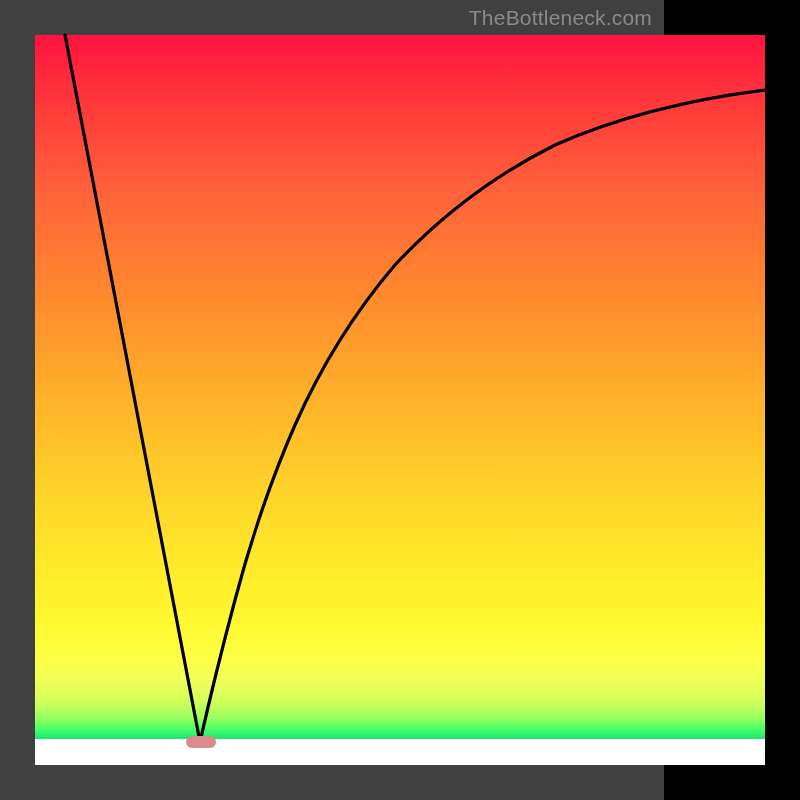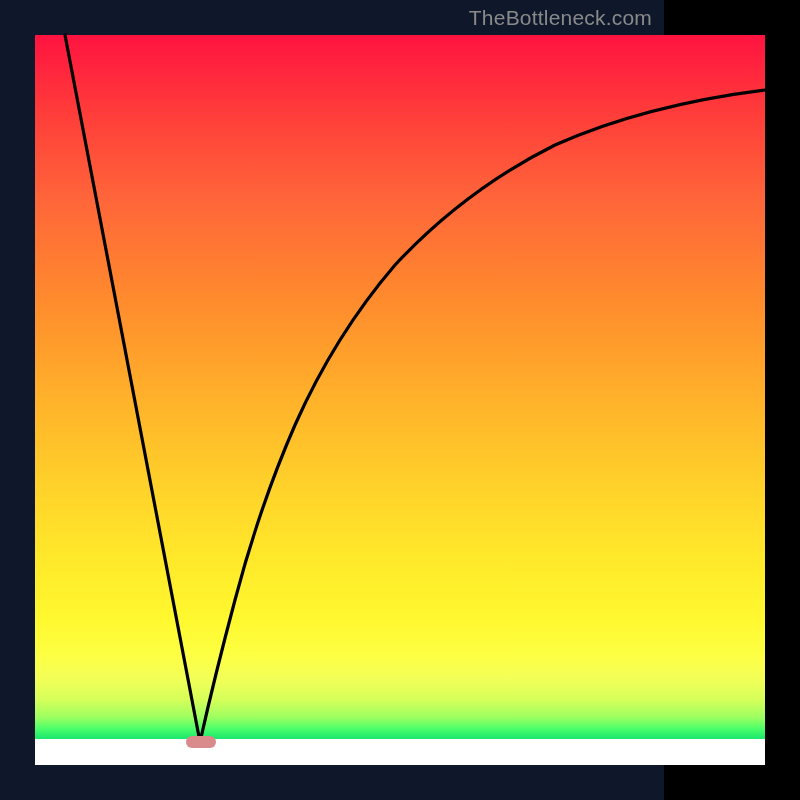--- a/index.html
+++ b/index.html
@@ -8,21 +8,21 @@
     width: 800px;
     height: 800px;
     overflow: hidden;
     background: #000;
     font-family: Arial, Helvetica, sans-serif;
   }
   .chart-wrap {
     position: relative;
     width: 664px;
     height: 800px;
-    background: #0f172a;
+    background: #404040;
   }
   .plot-area {
     position: absolute;
     left: 35px;
     top: 35px;
     width: 730px;
     height: 730px;
     
     background: linear-gradient(
       to bottom,

